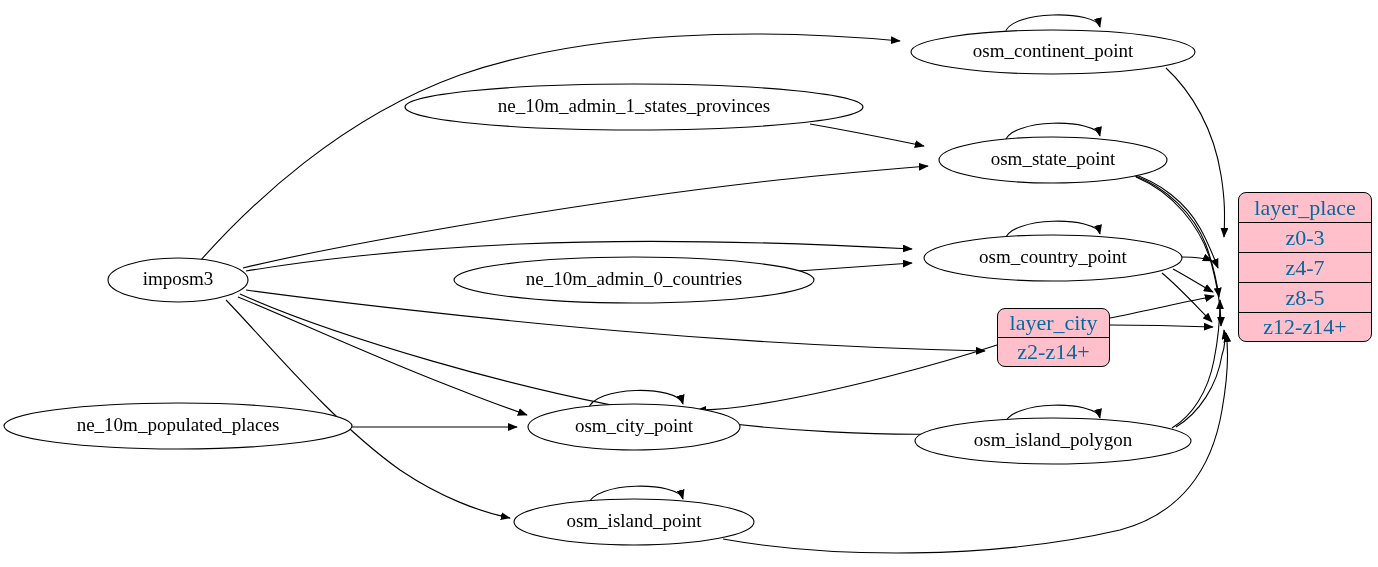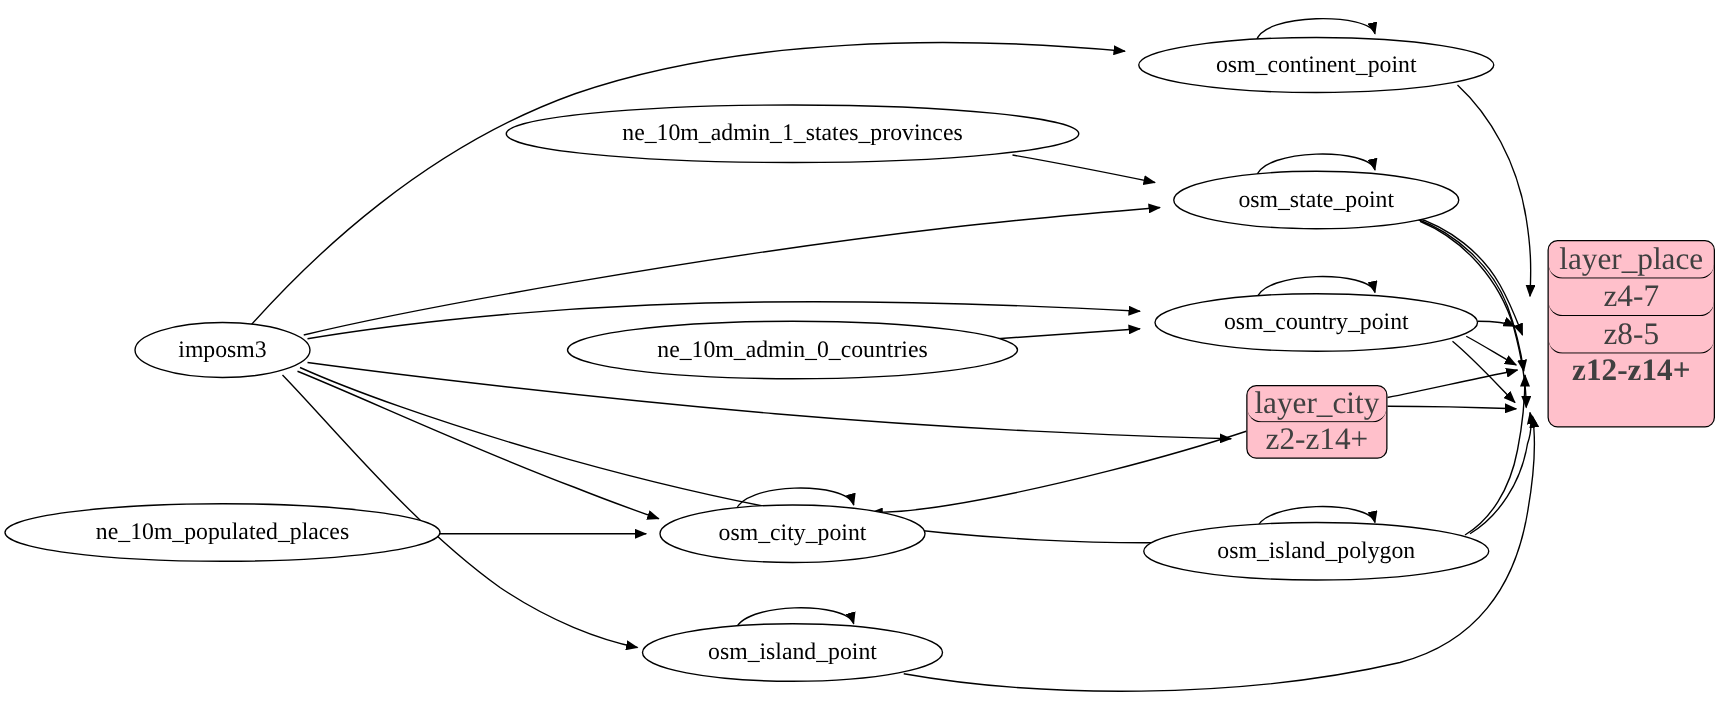--- a/index.html
+++ b/index.html
@@ -6,22 +6,22 @@
   #canvas{position:relative;width:1378px;height:567px;background:#ffffff;
           font-family:"Liberation Serif", serif;overflow:hidden;}
   svg.graph{position:absolute;left:0;top:0;width:1378px;height:567px;}
   .node-ellipse{fill:#ffffff;stroke:#000000;stroke-width:1.1px;}
   .edge-path{fill:none;stroke:#000000;stroke-width:1.1px;}
   .node-label{font-family:"Liberation Serif", serif;font-size:19px;fill:#000000;
               text-anchor:middle;dominant-baseline:middle;}
   .rec-box{position:absolute;box-sizing:border-box;border:1.3px solid #000000;
            border-radius:8px;overflow:hidden;background:#ffc0cb;}
   .rec-row{box-sizing:border-box;display:flex;align-items:center;justify-content:center;
-           font-family:"Liberation Serif", serif;font-size:25px;color:#404040;
-           border-bottom:1.3px solid #000;white-space:nowrap;border-radius:11px;}
+           font-family:"Liberation Serif", serif;font-size:22px;color:#0369a1;
+           border-bottom:1.3px solid #000;white-space:nowrap;}
   .rec-row:last-child{border-bottom:none;}
 </style>
 </head>
 <body>
 
 <div id="canvas">
 
   <svg class="graph" viewBox="0 0 1378 567">
     <defs>
       <marker id="ah" markerWidth="10" markerHeight="8" refX="9.2" refY="4" orient="auto" markerUnits="userSpaceOnUse">
@@ -119,23 +119,24 @@
       </g>
       <g>
         <ellipse class="node-ellipse" cx="1053" cy="441" rx="138" ry="23"></ellipse>
         <text class="node-label" x="1053" y="442">osm_island_polygon</text>
       </g>
     </g>
   </svg>
 
   <div class="rec-box" style="left:1238px;top:192px;width:134px;height:150px;">
     <div class="rec-row" style="height:30px;">layer_place</div>
+    <div class="rec-row" style="height:30px;">z0-3</div>
     <div class="rec-row" style="height:30px;text-align:center;">z4-7</div>
     <div class="rec-row" style="height:30px;">z8-5</div>
-    <div class="rec-row" style="height:28px;font-weight:bold;">z12-z14+</div>
+    <div class="rec-row" style="height:28px;">z12-z14+</div>
   </div>
 
   <div class="rec-box" style="left:997px;top:308px;width:113px;height:59px;">
     <div class="rec-row" style="height:29px;">layer_city</div>
     <div class="rec-row" style="height:28px;font-family:Liberation Serif, serif;">z2-z14+</div>
   </div>
 
 </div>
 
 </body></html>

